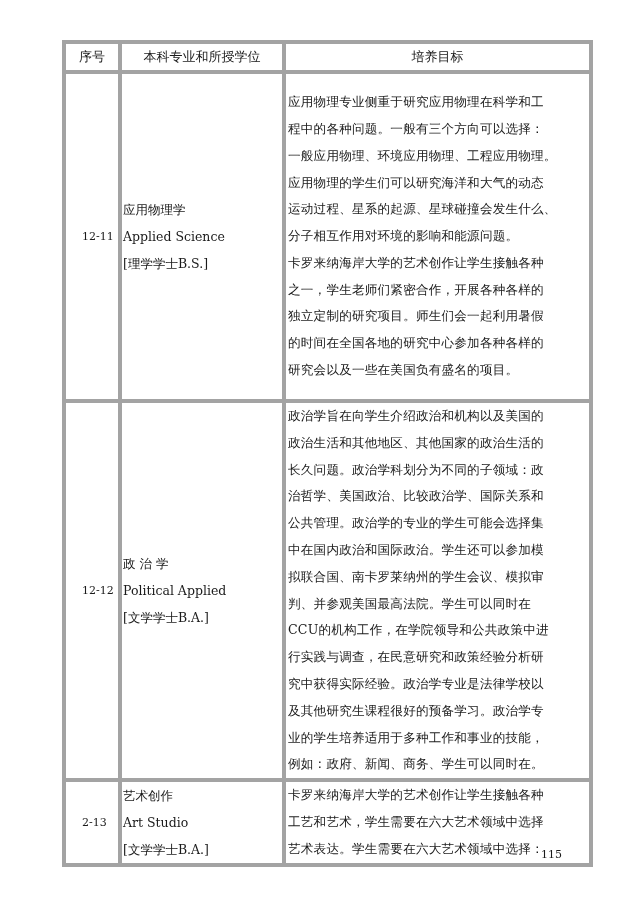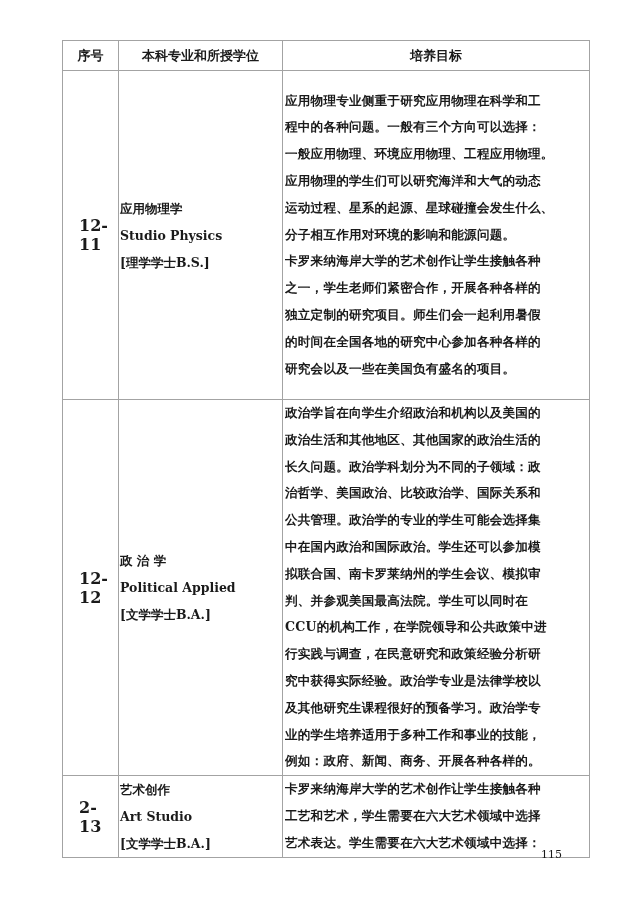--- a/index.html
+++ b/index.html
@@ -7,35 +7,34 @@
     body { position: relative; font-family: "DejaVu Serif", "Liberation Serif", serif; color: #1a1a1a; }
     .page { position: absolute; left: 0; top: 0; width: 628px; height: 909px; }
     table.main {
       position: absolute;
       left: 62px; top: 40px;
       width: 527px;
       border-collapse: collapse;
       table-layout: fixed;
     }
     table.main td, table.main th {
-      border: 1px solid #a3a3a3;
+      border: 4px solid #a3a3a3;
       vertical-align: middle;
-      font-weight: bold;
     }
     col.c-num { width: 56px; }
     col.c-major { width: 164px; }
     col.c-goal { width: 307px; }
     th.hdr {
       height: 30px;
       font-weight: normal;
       font-size: 13px;
       text-align: center;
       font-family: "DejaVu Sans", "Liberation Sans", sans-serif;
     }
-    td.num { font-size: 16px; padding-left: 16px; text-align: left; }
+    td.num { font-size: 11px; padding-left: 16px; text-align: left; }
     td.major { font-size: 12.5px; padding-left: 1px; }
     .major-line { display: block; line-height: 27px; white-space: nowrap; }
     td.goal {
       font-size: 12.6px;
       line-height: 26.8px;
       padding: 0 2px 0 2px;
       text-align: justify;
       text-align-last: left;
       letter-spacing: 0.2px;
       vertical-align: top;
@@ -66,21 +65,21 @@
         <th class="hdr">序号</th>
         <th class="hdr">本科专业和所授学位</th>
         <th class="hdr">培养目标</th>
       </tr>
     </thead>
     <tbody>
       <tr class="row-1">
         <td class="num">12-11</td>
         <td class="major">
           <span class="major-line">应用物理学</span>
-          <span class="major-line">Studio Physics</span>
+          <span class="major-line">Applied Science</span>
           <span class="major-line">[理学学士B.S.]</span>
         </td>
         <td class="goal">
           <span class="goal-line">应用物理专业侧重于研究应用物理在科学和工</span>
           <span class="goal-line">程中的各种问题。一般有三个方向可以选择：</span>
           <span class="goal-line">一般应用物理、环境应用物理、工程应用物理。</span>
           <span class="goal-line">应用物理的学生们可以研究海洋和大气的动态</span>
           <span class="goal-line">运动过程、星系的起源、星球碰撞会发生什么、</span>
           <span class="goal-line">分子相互作用对环境的影响和能源问题。</span>
           <span class="goal-line">卡罗来纳海岸大学的艺术创作让学生接触各种</span>
@@ -104,21 +103,21 @@
           <span class="goal-line">治哲学、美国政治、比较政治学、国际关系和</span>
           <span class="goal-line">公共管理。政治学的专业的学生可能会选择集</span>
           <span class="goal-line">中在国内政治和国际政治。学生还可以参加模</span>
           <span class="goal-line">拟联合国、南卡罗莱纳州的学生会议、模拟审</span>
           <span class="goal-line">判、并参观美国最高法院。学生可以同时在</span>
           <span class="goal-line">CCU的机构工作，在学院领导和公共政策中进</span>
           <span class="goal-line">行实践与调查，在民意研究和政策经验分析研</span>
           <span class="goal-line">究中获得实际经验。政治学专业是法律学校以</span>
           <span class="goal-line">及其他研究生课程很好的预备学习。政治学专</span>
           <span class="goal-line">业的学生培养适用于多种工作和事业的技能，</span>
-          <span class="goal-line">例如：政府、新闻、商务、开展各种各样的。</span>
+          <span class="goal-line">例如：政府、新闻、商务、学生可以同时在。</span>
         </td>
       </tr>
       <tr class="row-3">
         <td class="num">2-13</td>
         <td class="major">
           <span class="major-line">艺术创作</span>
           <span class="major-line">Art Studio</span>
           <span class="major-line">[文学学士B.A.]</span>
         </td>
         <td class="goal">

